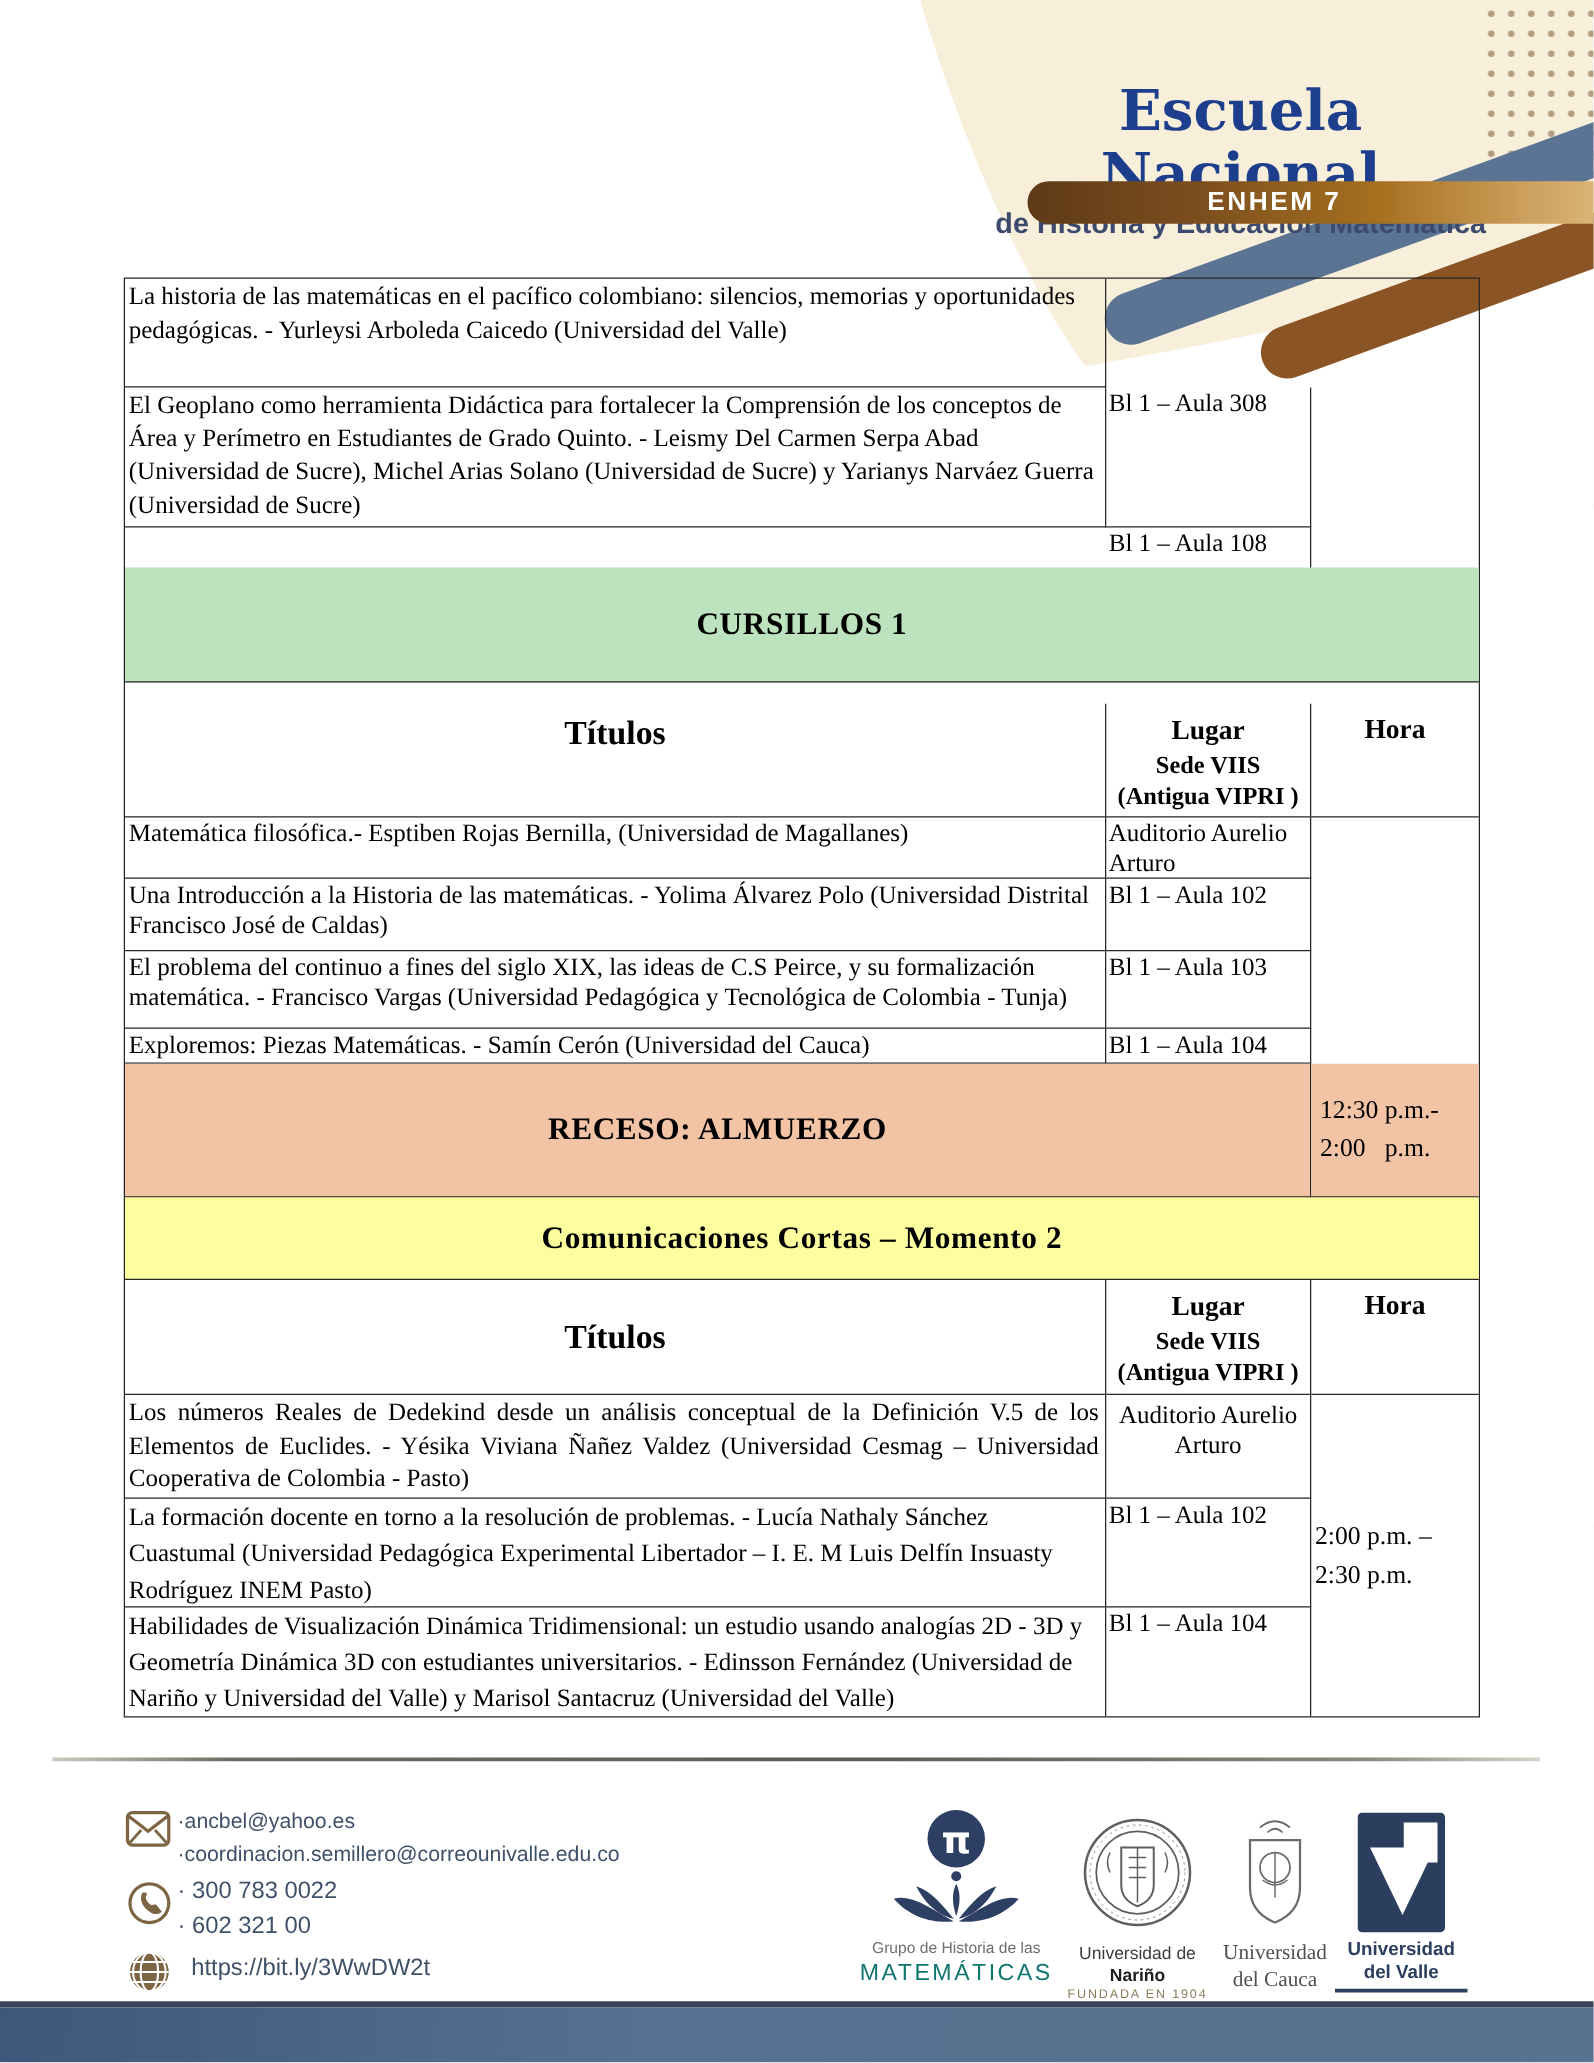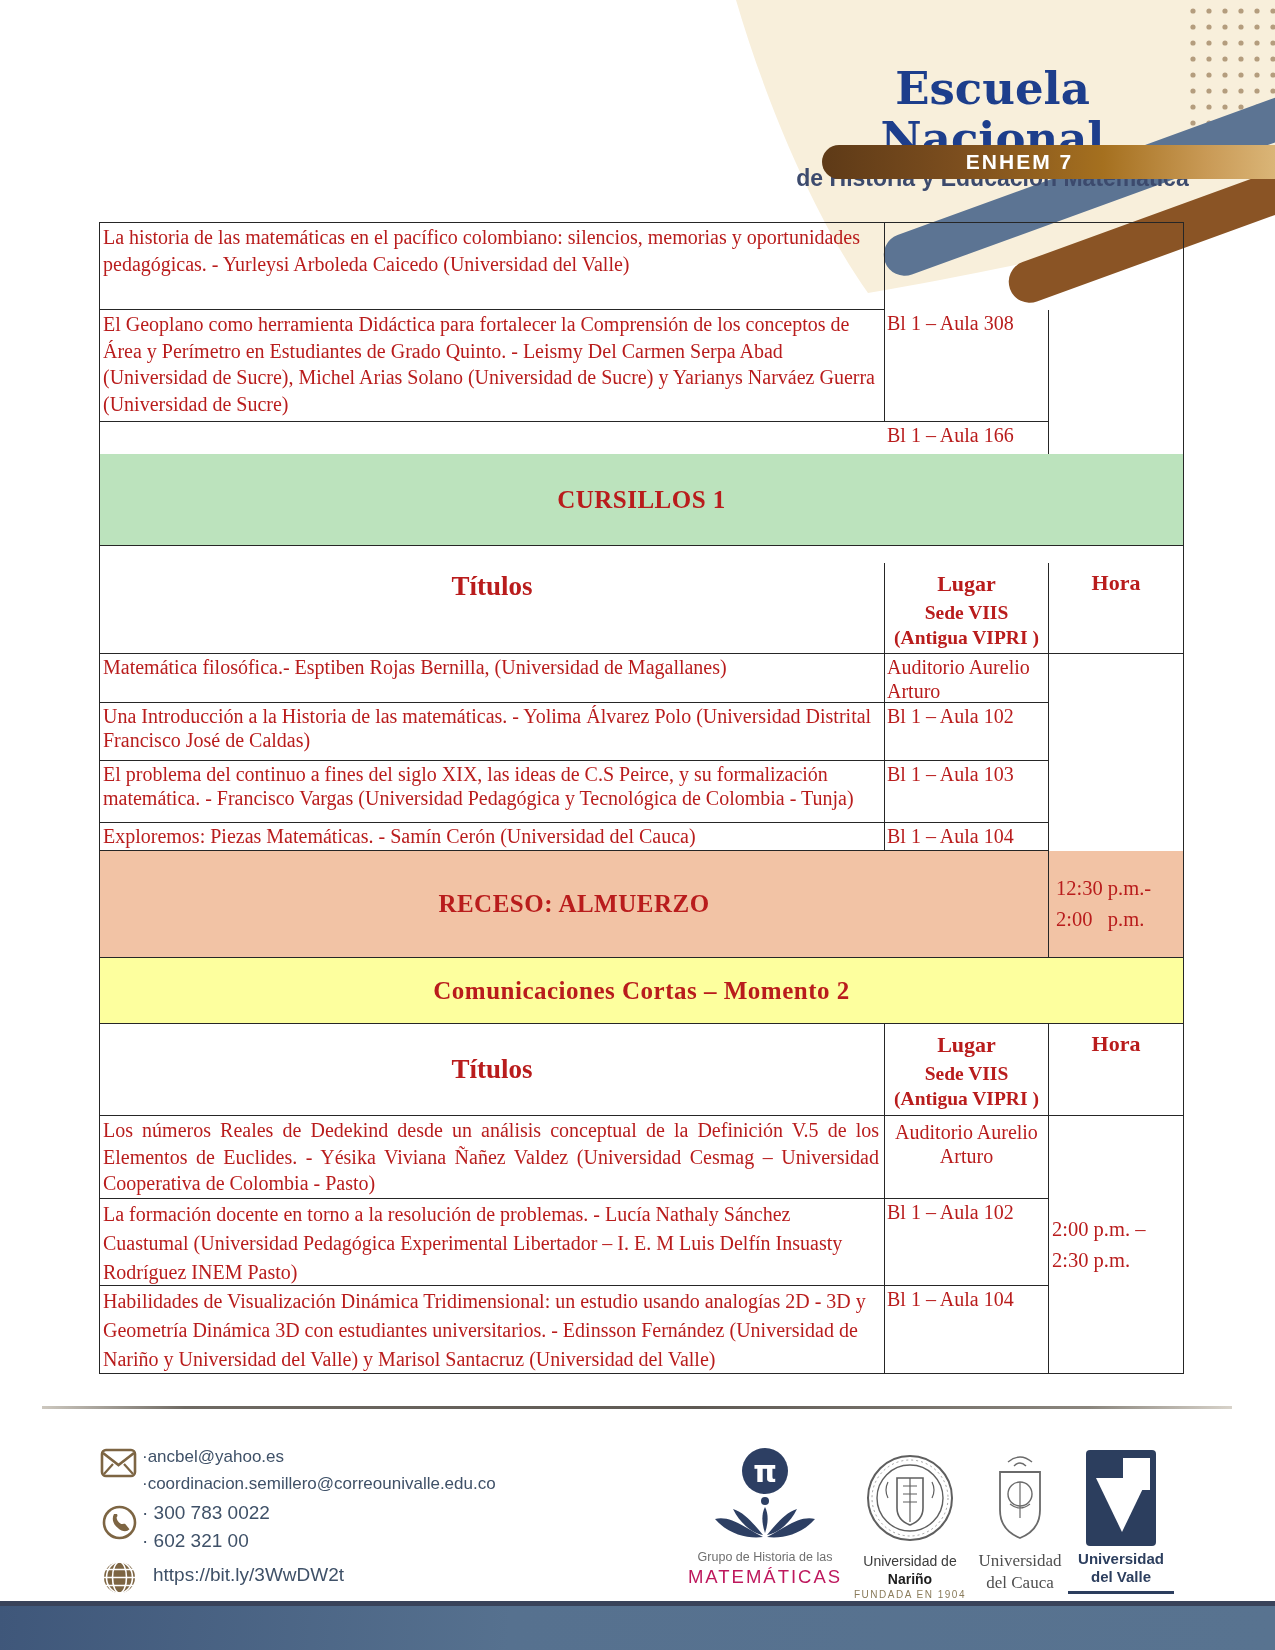--- a/index.html
+++ b/index.html
@@ -16,21 +16,21 @@
   .enhem-bar { position:absolute; left:822px; top:145px; width:453px; height:34px; z-index:4;
                border-radius:17px 0 0 17px;
                background:linear-gradient(90deg,#5e3a17,#7c4e1e 30%,#a5701f 62%,#c99a56 85%,#dab577);
                color:#fff; font-family:"Liberation Sans", sans-serif; font-weight:bold;
                font-size:21px; letter-spacing:2px; display:flex; align-items:center;
                justify-content:center; padding-right:58px; box-sizing:border-box; }
 
   
   .grid { position:absolute; left:99px; top:222px; width:1083px; height:1150px;
           border:1.5px solid #262626; z-index:2; box-sizing:content-box; }
-  .cell { position:absolute; box-sizing:border-box; color:#b91c1c; }
+  .cell { position:absolute; box-sizing:border-box; color:#000000; }
   .br { border-right:1.5px solid #262626; }
   .bb { border-bottom:1.5px solid #262626; }
   .tA { font-size:20px; line-height:26.5px; padding:1px 5px 0 3px; }
   .tA.lh24 { line-height:24px; }
   .tA.j { text-align:justify; }
   .tB { font-size:20px; line-height:24px; padding:1px 2px 0 2px; }
   .tB.ctr { text-align:center; }
   .horaCell { font-size:20.5px; line-height:31px; white-space:pre-wrap;
               display:flex; align-items:center; padding-left:3px; }
   .banner { font-weight:bold; font-size:25px; display:flex; align-items:center;
@@ -51,21 +51,21 @@
   .divider { position:absolute; left:42px; top:1406px; width:1190px; height:3px; z-index:2;
              background:linear-gradient(90deg,#cdc8bf,#6f6a63 12%,#5f5a54 55%,#8a857d 88%,#d8d3ca); }
   .contact-text { position:absolute; font-family:"Liberation Sans", sans-serif; color:#3f5168; z-index:2; }
   .mail-lines { left:142px; top:1443px; font-size:17px; line-height:27px; }
   .phone-lines { left:142px; top:1499px; font-size:19px; line-height:28px; }
   .url-line { left:153px; top:1564px; font-size:19px; }
   .f-icon { position:absolute; z-index:2; }
   .logo-block { position:absolute; z-index:2; text-align:center; }
   .cap-sm { font-family:"Liberation Sans", sans-serif; font-size:12.5px; color:#6f6f6f; line-height:16px; }
   .cap-lg { font-family:"Liberation Sans", sans-serif; font-size:18.5px; letter-spacing:2px;
-            color:#be185d; line-height:24px; }
+            color:#0f766e; line-height:24px; }
   .cap-nar { font-family:"Liberation Sans", sans-serif; font-size:14px; color:#3b3b3b; line-height:18px; }
   .cap-nar b { color:#1d1d1d; }
   .cap-nar-sub { font-family:"Liberation Sans", sans-serif; font-size:10px; letter-spacing:1.5px;
                  color:#8a7b5a; line-height:14px; }
   .cap-cauca { font-family:"Liberation Serif", serif; font-size:17px; color:#4f4f4f; line-height:22px; }
   .cap-valle { font-family:"Liberation Sans", sans-serif; font-weight:bold; font-size:15px;
                color:#2c3e5e; line-height:18px; }
   .valle-bar { position:absolute; left:1068px; top:1591px; width:106px; height:3px;
                background:#2c3e5e; z-index:2; }
   .bottom-strip { position:absolute; left:0; top:1601px; width:1275px; height:5px;
@@ -94,21 +94,21 @@
     <div class="brand-title">Escuela Nacional</div>
     <div class="brand-sub">de Historia y Educación Matemática</div>
   </div>
   <div class="enhem-bar">ENHEM 7</div>
 
   <div class="grid">
 
     <div class="cell tA br bb" style="left:0;top:0;width:785px;height:87px;">La historia de las matemáticas en el pacífico colombiano: silencios, memorias y oportunidades pedagógicas. - Yurleysi Arboleda Caicedo (Universidad del Valle)</div>
     <div class="cell tA br bb" style="left:0;top:87px;width:785px;height:112px;">El Geoplano como herramienta Didáctica para fortalecer la Comprensión de los conceptos de Área y Perímetro en Estudiantes de Grado Quinto. - Leismy Del Carmen Serpa Abad (Universidad de Sucre), Michel Arias Solano (Universidad de Sucre) y Yarianys Narváez Guerra (Universidad de Sucre)</div>
     <div class="cell tB br bb" style="left:785px;top:87px;width:164px;height:112px;">Bl 1 – Aula 308</div>
-    <div class="cell tB br bb" style="left:785px;top:199px;width:164px;height:49px;">Bl 1 – Aula 166</div>
+    <div class="cell tB br bb" style="left:785px;top:199px;width:164px;height:49px;">Bl 1 – Aula 108</div>
     <div class="cell bb" style="left:949px;top:0;width:134px;height:248px;"></div>
 
     <div class="cell banner bb bg-green" style="left:0;top:231px;width:1083px;height:92px;">CURSILLOS 1</div>
 
     <div class="cell hdrT topAlign br bb" style="left:0;top:340px;width:785px;height:91px;">Títulos</div>
     <div class="cell hdrL br bb" style="left:785px;top:340px;width:164px;height:91px;">
       <div class="l1">Lugar</div>
       <div class="l2">Sede VIIS</div>
       <div class="l3">(Antigua VIPRI )</div>
     </div>

